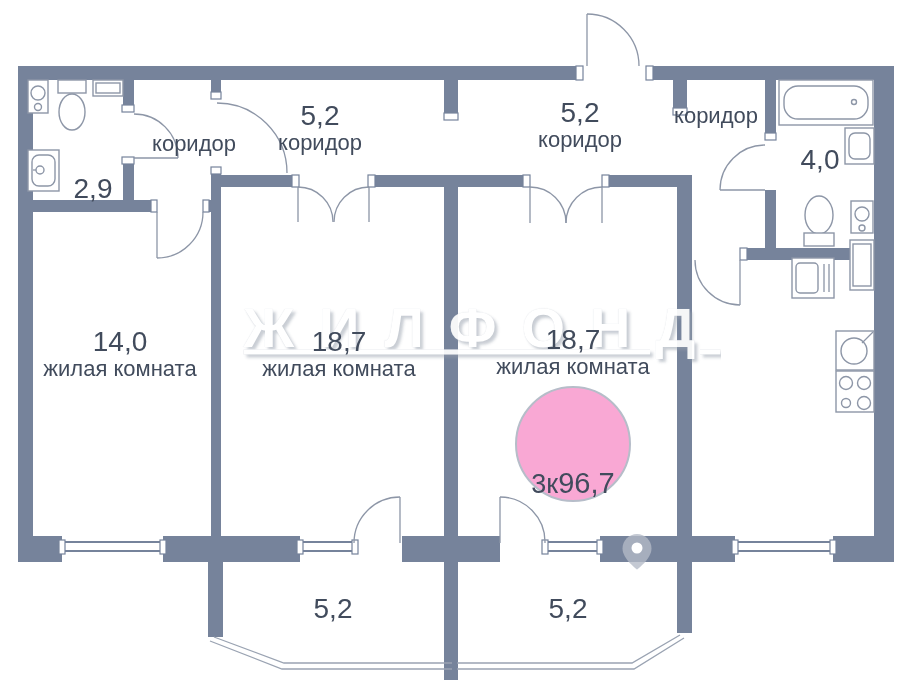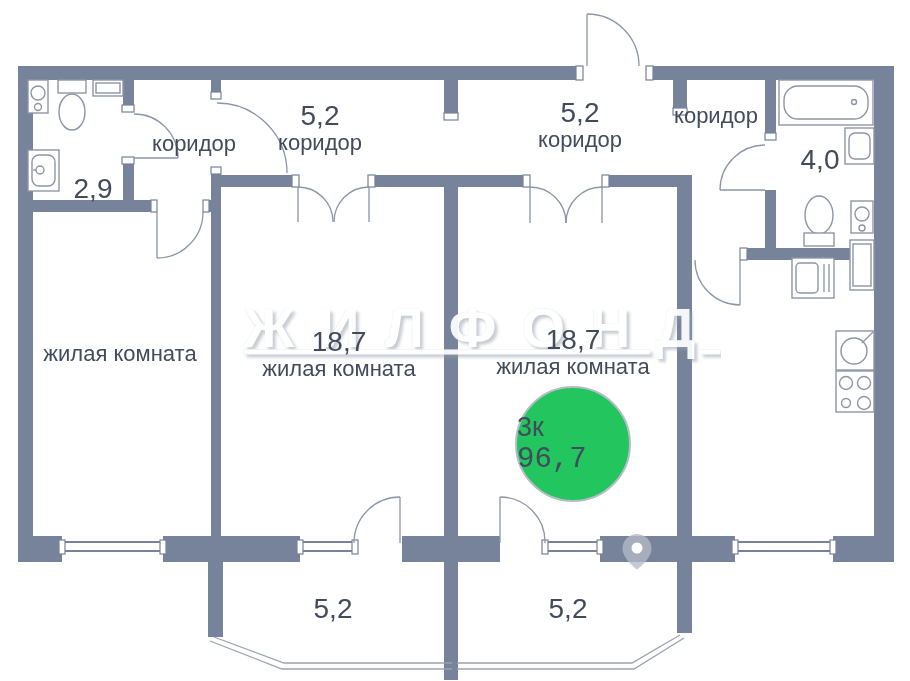--- a/index.html
+++ b/index.html
@@ -25,26 +25,26 @@
     text-decoration:underline;
   }
   .room-label{
     position:absolute;z-index:3;transform:translate(-50%,-50%);
     text-align:center;color:var(--text,#414B5C);white-space:nowrap;line-height:1.08;
   }
   .area{font-size:28px;display:block;}
   .rname{font-size:22px;display:block;}
   #summary-badge{
     position:absolute;z-index:3;left:515px;top:386px;width:112px;height:112px;
-    background:#22c55e;border:2px solid var(--badge_border,#B6BDC9);border-radius:50%;
-    display:flex;flex-direction:column;align-items:flex-start;justify-content:center;
+    background:#f9a8d4;border:2px solid var(--badge_border,#B6BDC9);border-radius:50%;
+    display:flex;align-items:flex-end;justify-content:center;
     color:var(--text,#414B5C);
   }
   #summary-badge .b1{font-size:27px;line-height:1.15;}
-  #summary-badge .b2{font-size:29px;line-height:1.15;font-family:Liberation Mono, monospace;}
+  #summary-badge .b2{font-size:29px;line-height:1.15;}
 </style>
 </head>
 <body>
 
 <div id="plan-root">
 
   <svg id="plan-svg" width="910" height="681" viewBox="0 0 910 681">
 
     <g>
 
@@ -269,20 +269,21 @@
 
   <div class="room-label" style="left:716px;top:116px;">
     <span class="rname">коридор</span>
   </div>
 
   <div class="room-label" style="left:820px;top:160px;text-align:center;">
     <span class="area">4,0</span>
   </div>
 
   <div class="room-label" style="left:120px;top:354px;">
+    <span class="area">14,0</span>
     <span class="rname">жилая комната</span>
   </div>
 
   <div class="room-label" style="left:339px;top:354px;">
     <span class="area">18,7</span>
     <span class="rname">жилая комната</span>
   </div>
 
   <div class="room-label" style="left:573px;top:352px;">
     <span class="area">18,7</span>

